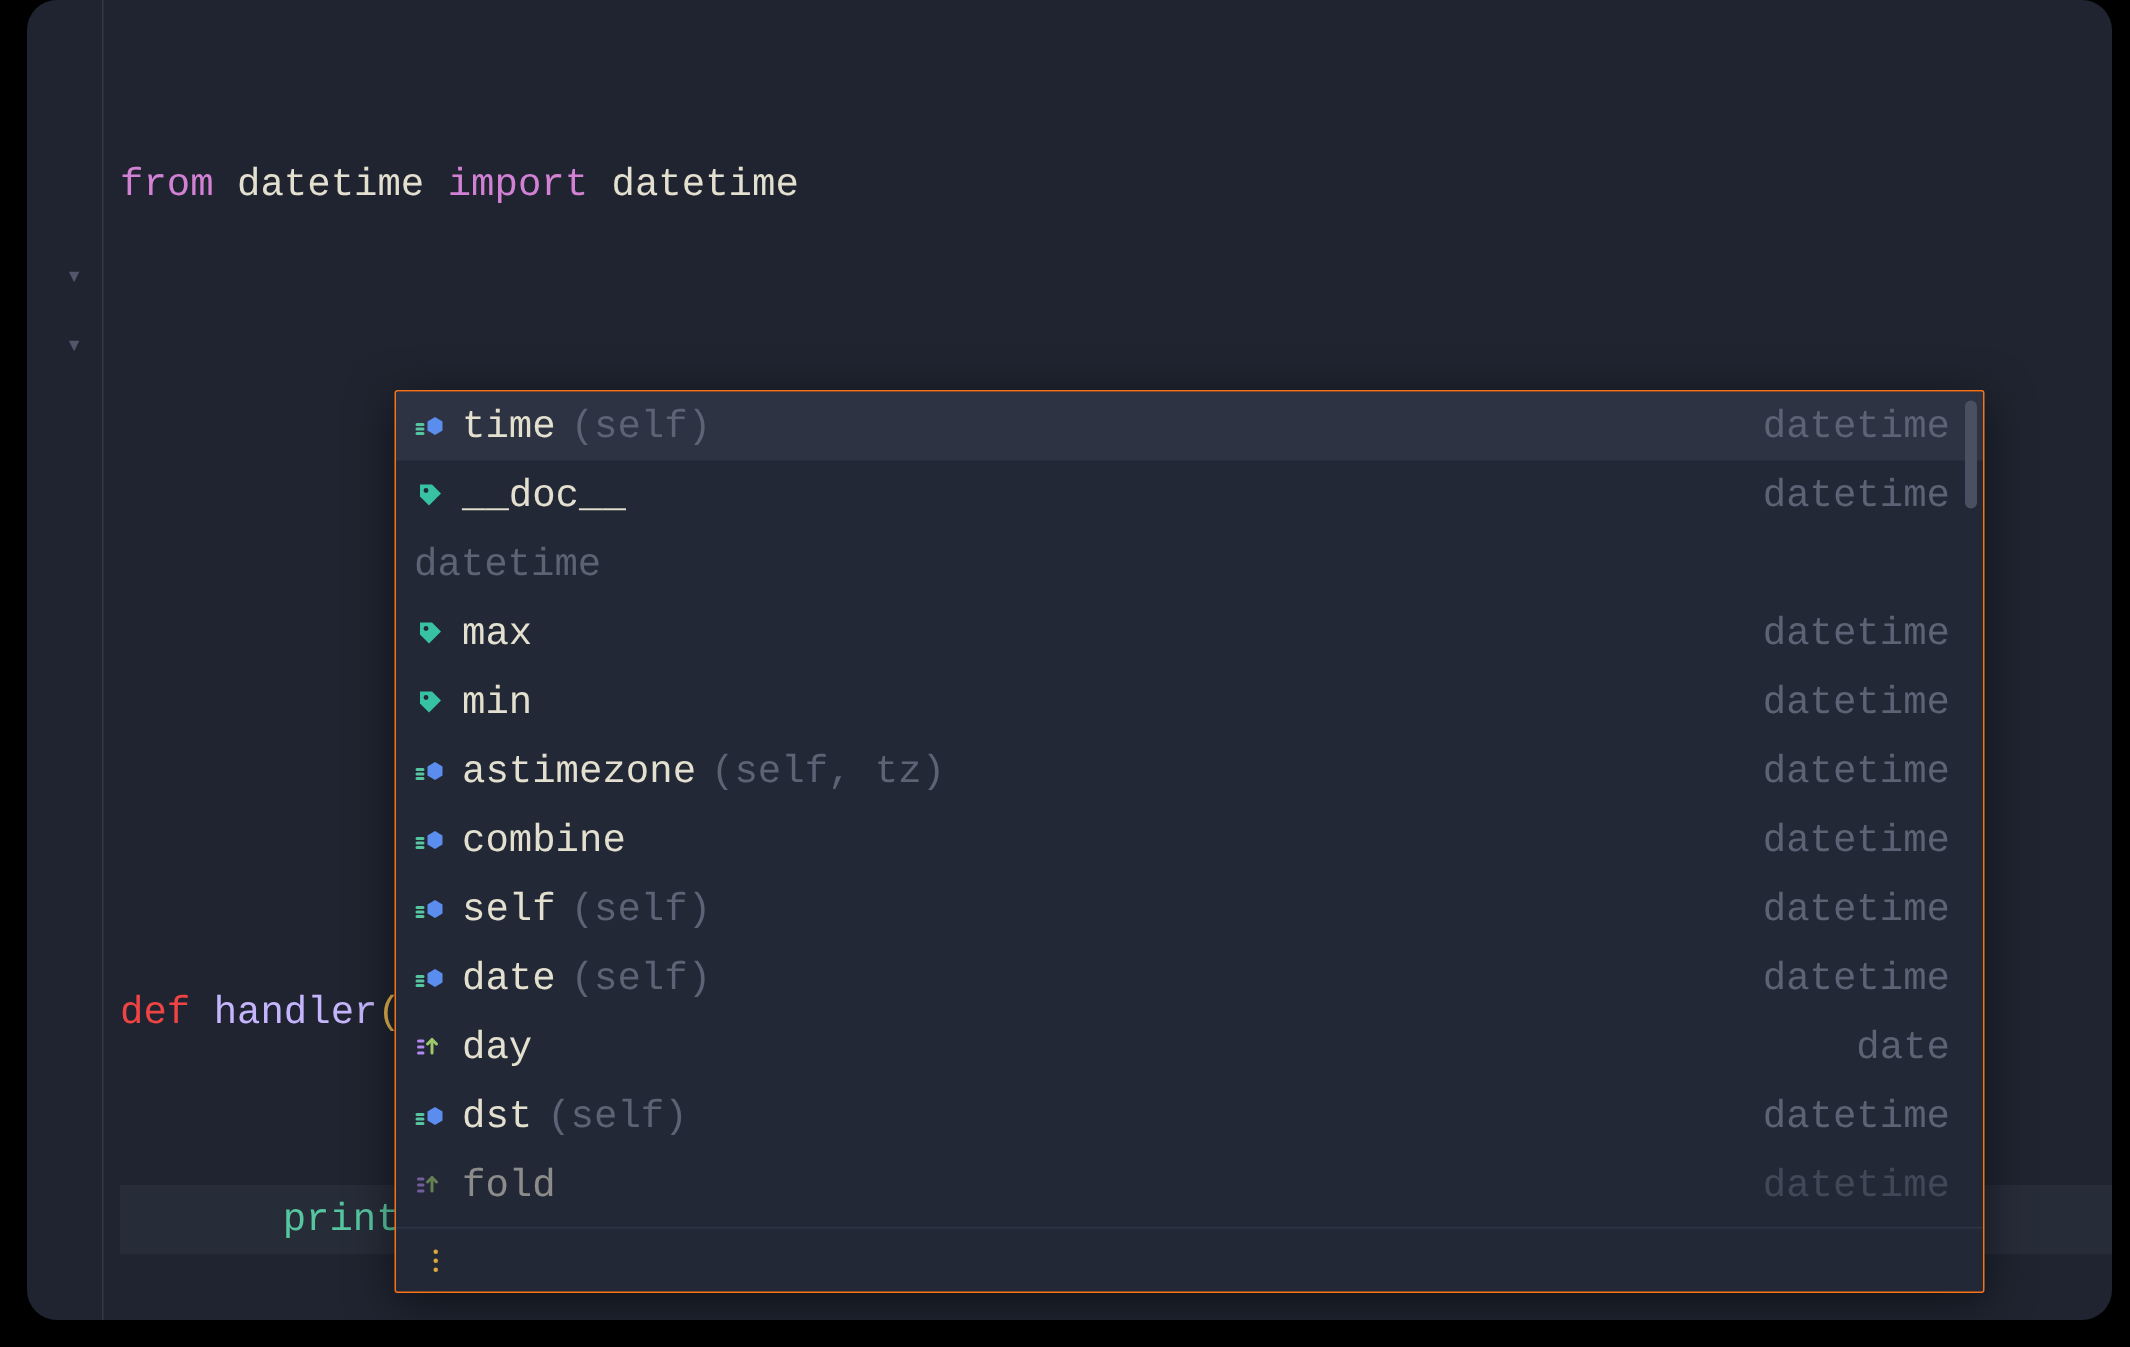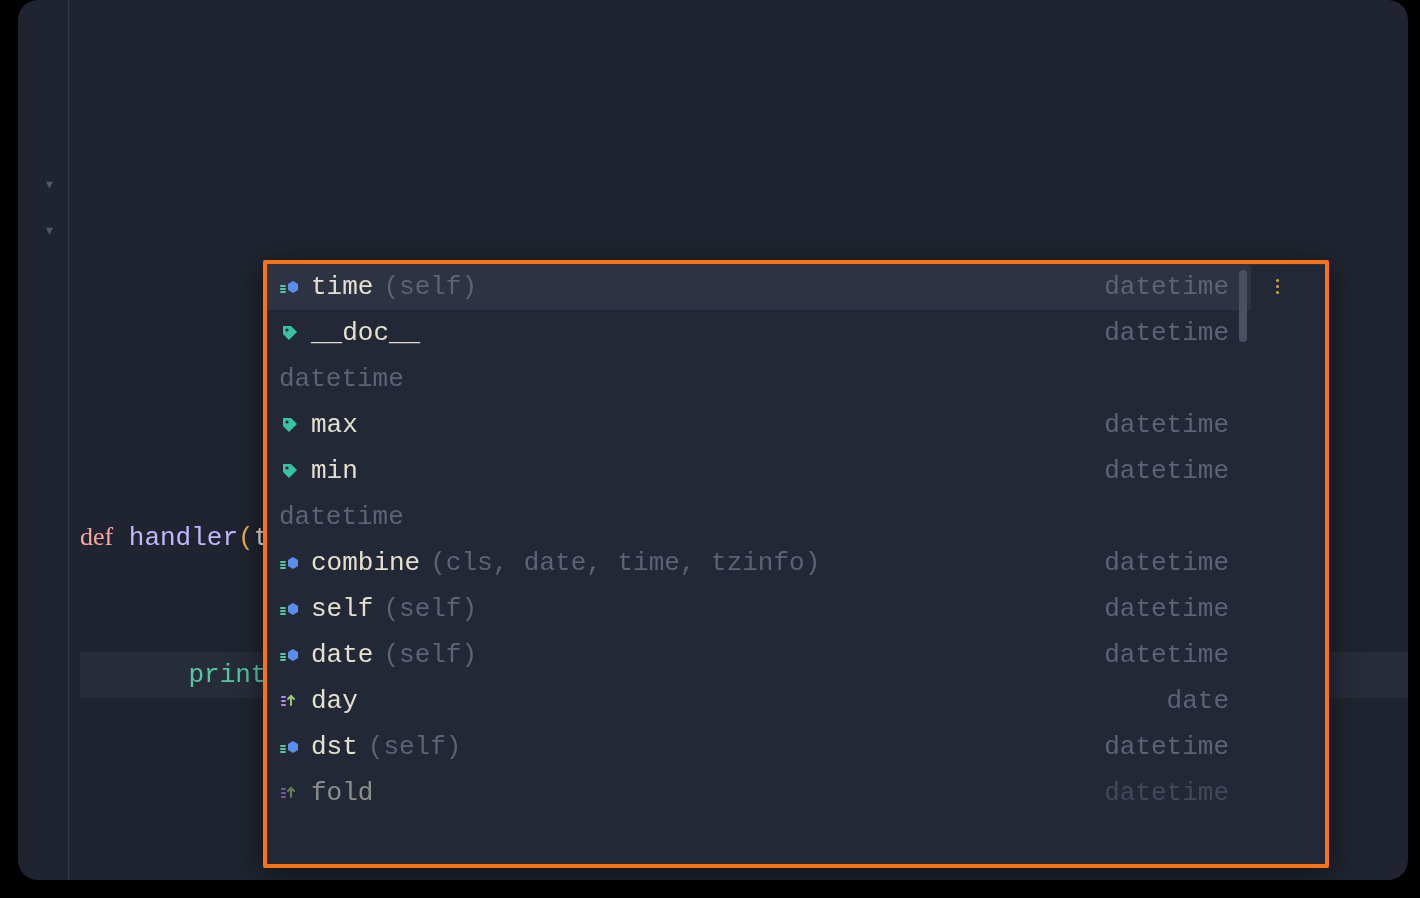--- a/index.html
+++ b/index.html
@@ -34,44 +34,44 @@
   }
   .code{
     position:absolute;left:62px;top:8px;right:0;
     line-height:46px;
     white-space:pre;
   }
   .cl{height:46px;}
   .kw-from{color:#d281d4;}
   .kw-import{color:#d281d4;}
   .mod{color:#e3e0cf;}
-  .kw-def{color:#fca5a5;font-family:Liberation Serif, serif;}
+  .kw-def{color:#ef4444;}
   .fn{color:#c4b5fd;}
   .paren{color:#e6b450;}
   .paren2{color:#56c6a0;}
   .var{color:#e3e0cf;}
   .colon{color:#e3e0cf;}
   .type{color:#4fa6d9;}
   .call{color:#56c6a0;margin-left:46px;}
   .dot{color:#b0b3ba;}
   .hl-line{background:#272c39;}
   .sel{background:#3a4252;}
 
   
   .popup{
     position:absolute;
     left:245px;top:260px;
     width:1058px;height:600px;
     background:#232836;
-    border:4px solid #f97316;
+    border:1px solid #f97316;
     border-radius:2px;
     box-shadow:0 6px 30px rgba(0,0,0,.5);
     overflow:hidden;
     font-size:26px;
-    display:flex;
+    display:flex;flex-direction:column;
   }
   .popup-list{
     flex:1 1 auto;
     overflow:hidden;
     position:relative;
   }
   .item{
     display:flex;align-items:center;justify-content:space-between;
     height:46px;padding:0 22px 0 12px;
     color:#cfc9b5;
@@ -116,20 +116,21 @@
 
 <div class="frame">
   <div class="editor">
     <div class="gutter">
       <div class="vline"></div>
       <div class="fold-mark" style="top:176px;">▾</div>
       <div class="fold-mark" style="top:222px;">▾</div>
     </div>
 
     <div class="code">
+      <div class="cl"><span class="kw-from">from</span> <span class="mod">datetime</span> <span class="kw-import">import</span> <span class="mod">datetime</span></div>
       <div class="cl"></div>
       <div class="cl"></div>
       <div class="cl"></div>
       <div class="cl"><span class="kw-def">def</span> <span class="fn">handler</span><span class="paren">(</span><span class="var">t</span><span class="colon">: </span><span class="type">datetime</span><span class="paren">)</span><span class="colon">:</span></div>
       <div class="cl hl-line"><span>    </span><span class="call">print</span><span class="paren2 sel">(</span><span class="var">t</span><span class="dot">.</span><span class="paren2 sel">)</span></div>
     </div>
 
     <div class="popup">
       <div class="popup-list" id="popup-list">
         <div class="scrollbar"></div>
@@ -181,34 +182,45 @@
                 <svg width="20" height="20" viewBox="0 0 20 20">
                   <path d="M3 3h8l6 6-8 8-6-6z" fill="#36c2a3"></path>
                   <circle cx="7" cy="7" r="1.6" fill="#232836"></circle>
                 </svg>
               </span>
               <span class="item-name">min</span>
             </div>
             <span class="item-origin">datetime</span>
           </div>
           <div class="item">
+            <div class="item-left">
+              <span class="icon ic-method">
+                <svg width="22" height="22" viewBox="0 0 22 22">
+                  <g fill="none">
+                    <path d="M2 10h4M2 13h4M2 16h4" stroke="#56c6a0" stroke-width="2" stroke-linecap="round"></path>
+                    <path d="M14 5l5 3v6l-5 3-5-3V8z" fill="#5a8dee"></path>
+                  </g>
+                </svg>
+              </span>
+              <span class="item-name">astimezone</span>
+              <span class="item-sig">(self, tz)</span>
+            </div>
             <span class="item-origin">datetime</span>
           </div>
           <div class="item">
             <div class="item-left">
               <span class="icon ic-method">
                 <svg width="22" height="22" viewBox="0 0 22 22">
                   <g fill="none">
                     <path d="M2 10h4M2 13h4M2 16h4" stroke="#56c6a0" stroke-width="2" stroke-linecap="round"></path>
                     <path d="M14 5l5 3v6l-5 3-5-3V8z" fill="#5a8dee"></path>
                   </g>
                 </svg>
               </span>
               <span class="item-name">combine</span>
-              <span class="item-sig">(cls, date, time, tzinfo)</span>
             </div>
             <span class="item-origin">datetime</span>
           </div>
           <div class="item">
             <div class="item-left">
               <span class="icon ic-method">
                 <svg width="22" height="22" viewBox="0 0 22 22">
                   <g fill="none">
                     <path d="M2 10h4M2 13h4M2 16h4" stroke="#56c6a0" stroke-width="2" stroke-linecap="round"></path>
                     <path d="M14 5l5 3v6l-5 3-5-3V8z" fill="#5a8dee"></path>

